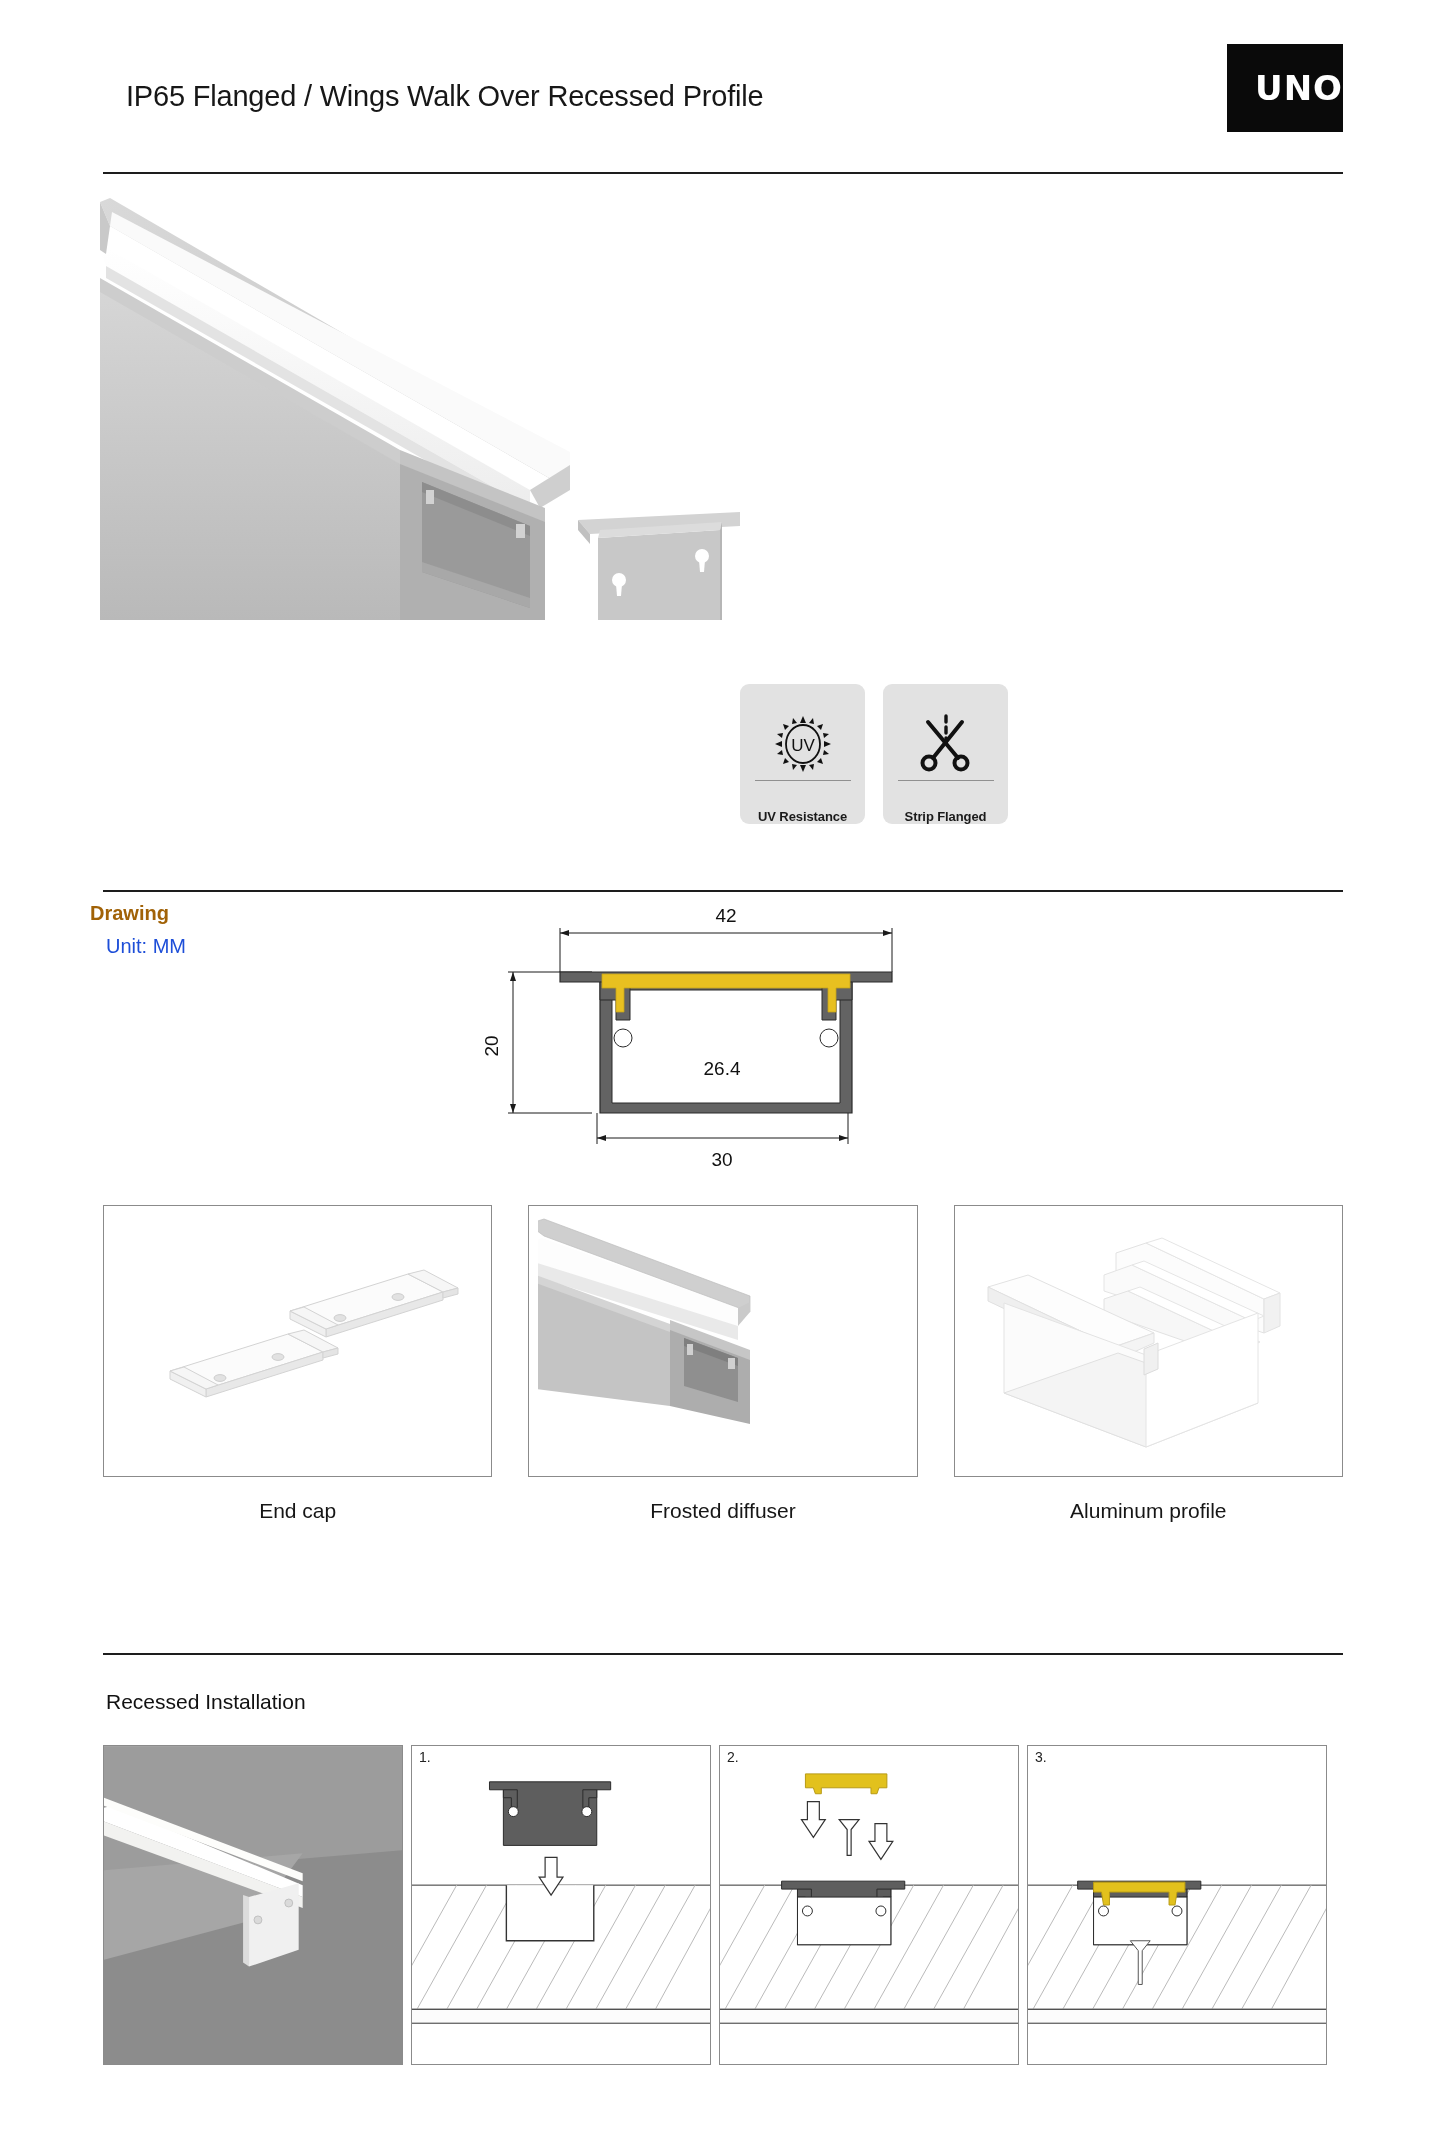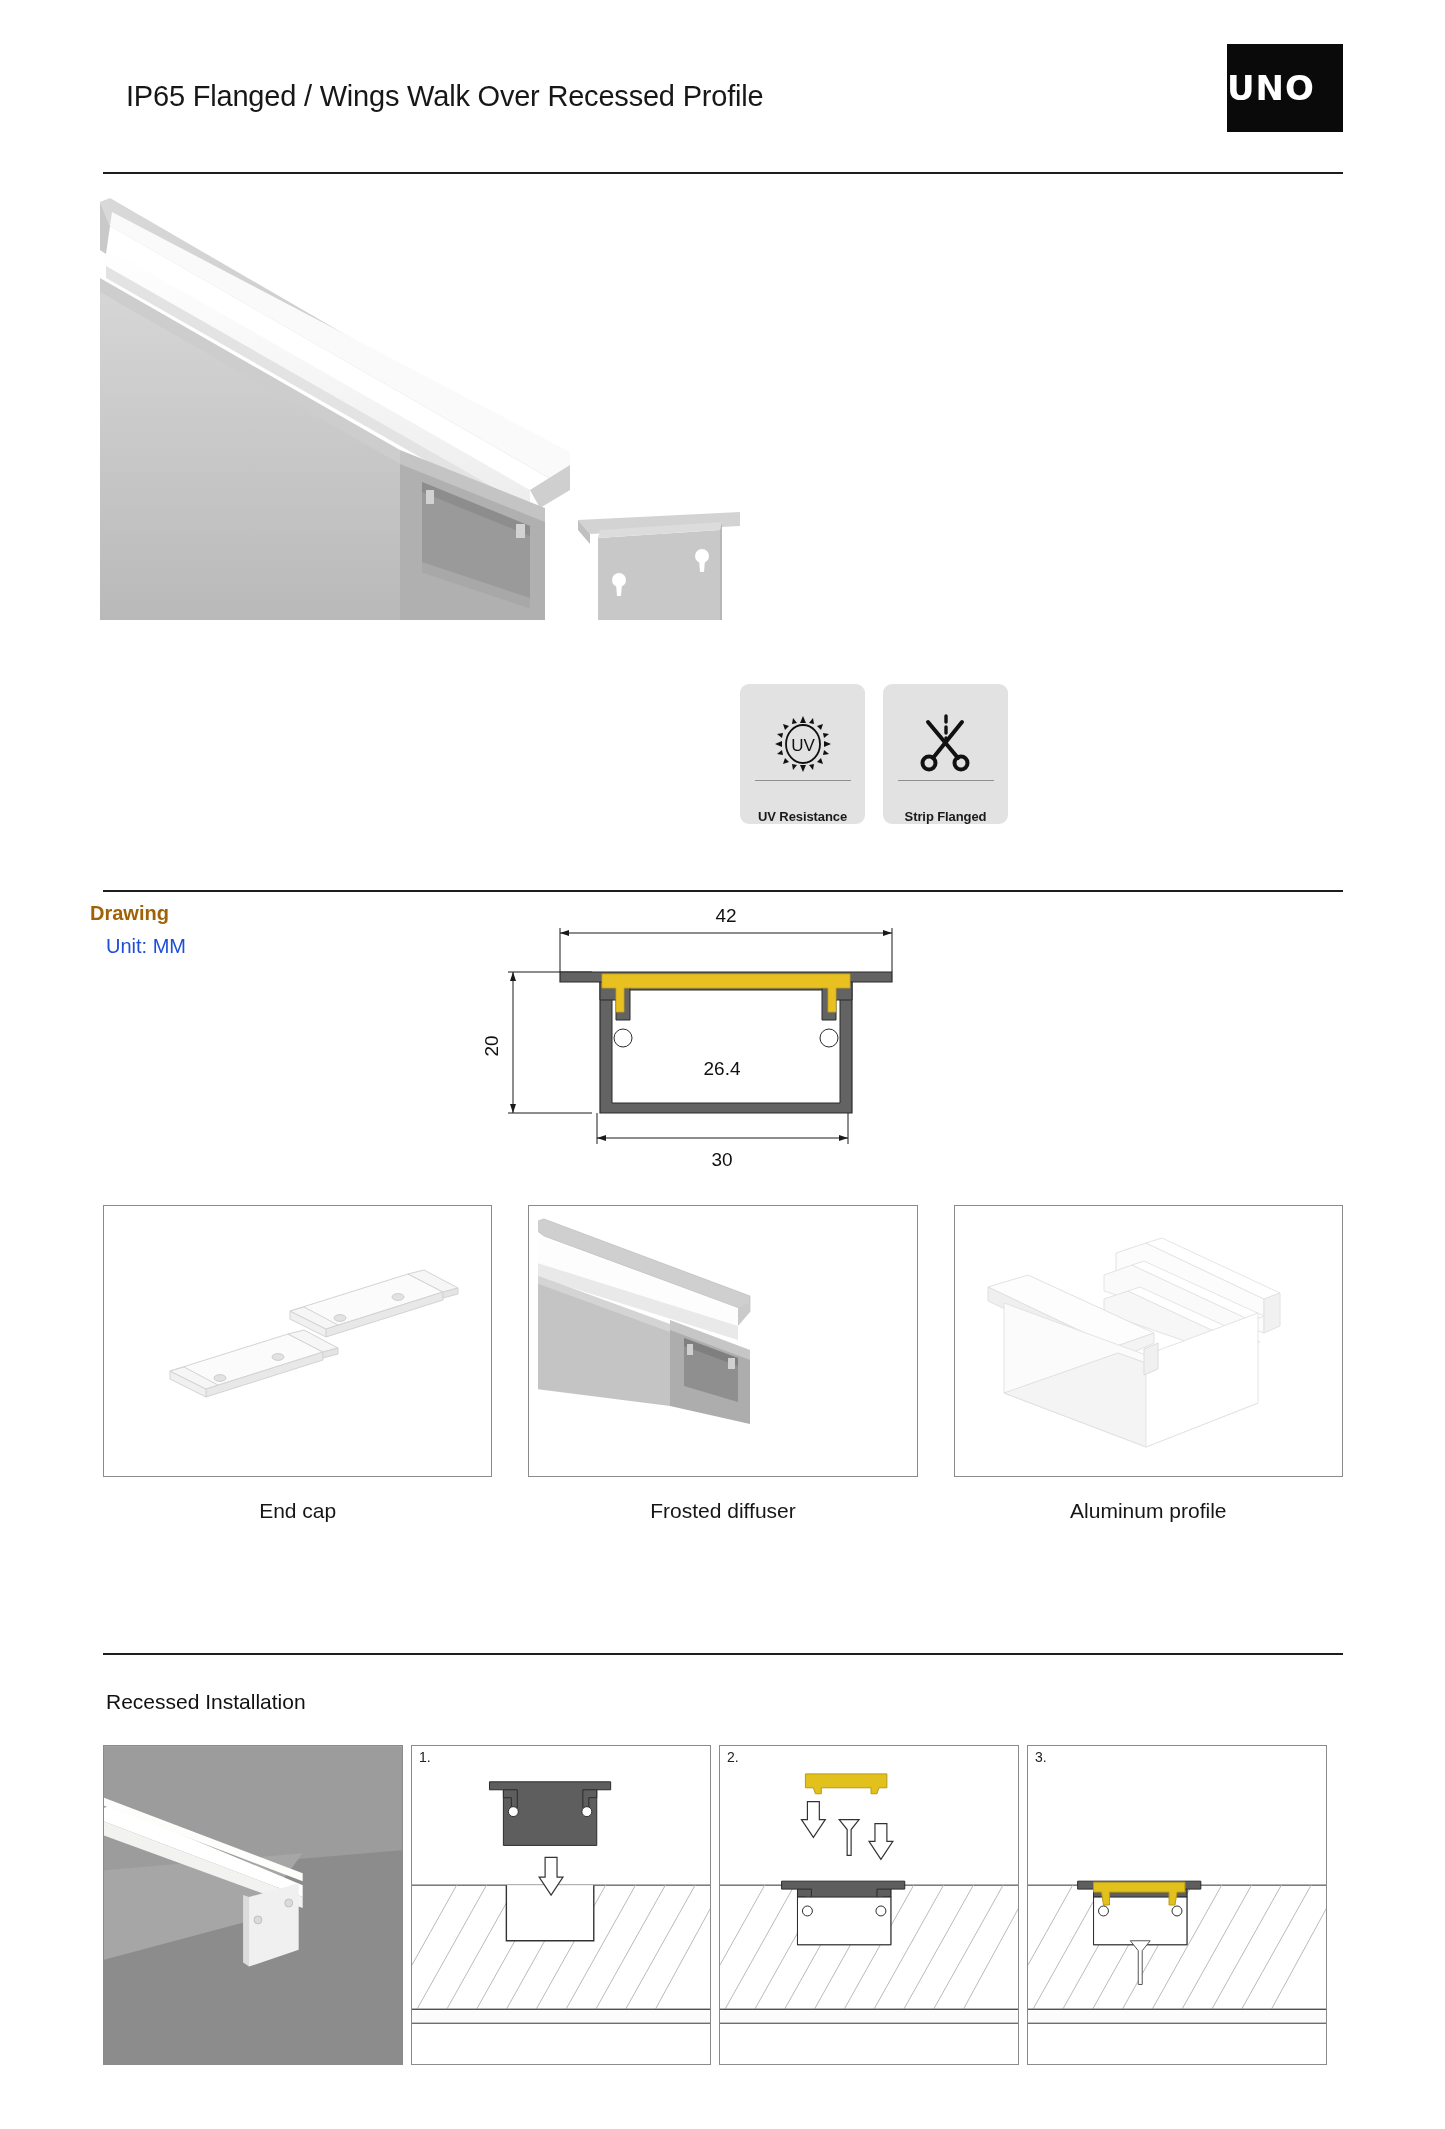--- a/index.html
+++ b/index.html
@@ -31,21 +31,21 @@
     white-space: nowrap;
     color: #171717;
   }
   .brand-logo {
     position: absolute;
     right: 0; top: -8px;
     width: 116px; height: 88px;
     background: #0a0a0a;
     display: flex;
     align-items: center;
-    justify-content: flex-start;
+    justify-content: flex-end;
   }
   .brand-logo-text {
     color: #ffffff;
     font-size: 34px;
     font-weight: 700;
     letter-spacing: 1px;
     font-family: "DejaVu Sans", sans-serif;
   }
   .rule {
     position: absolute;

